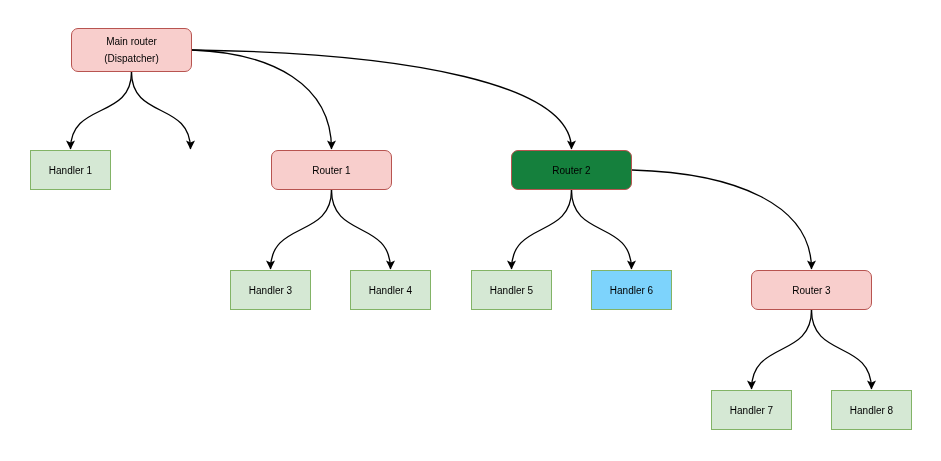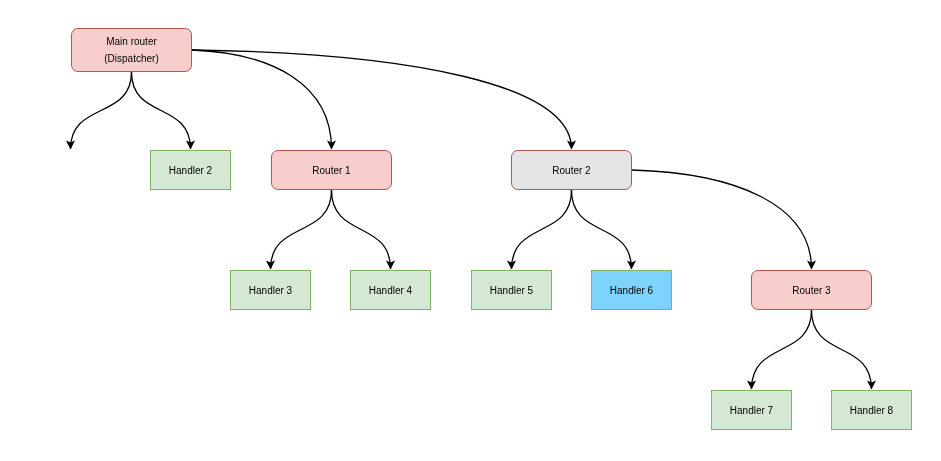--- a/index.html
+++ b/index.html
@@ -73,27 +73,27 @@
         <path d="M 632 170 C 736.11 173, 811.5 204.64999999999998, 811.5 269" class="edge-path" stroke="#000000" stroke-width="1.3" marker-end="url(#arrowhead)"></path>
         <path d="M 811.5 310 C 811.5 358.98, 751.5 340.02, 751.5 389" class="edge-path" stroke="#000000" stroke-width="1.3" marker-end="url(#arrowhead)"></path>
         <path d="M 811.5 310 C 811.5 358.98, 871.5 340.02, 871.5 389" class="edge-path" stroke="#000000" stroke-width="1.3" marker-end="url(#arrowhead)"></path>
       </g>
   </svg>
 
 <div class="node router" style="left: 71px; top: 28px; width: 121px; height: 44px; background: rgb(248, 206, 204); border-color: rgb(184, 84, 80);">
       <span class="node-label" style="color: rgb(0, 0, 0);">Main router
 (Dispatcher)</span>
     </div>
-    <div class="node handler" style="left: 150px; top: 150px; width: 81px; height: 40px; background: rgb(213, 232, 212); border-color: rgb(130, 179, 102);">
-      <span class="node-label" style="color: rgb(0, 0, 0);">Handler 2</span>
+    <div class="node handler" style="left: 30px; top: 150px; width: 81px; height: 40px; background: rgb(213, 232, 212); border-color: rgb(130, 179, 102);">
+      <span class="node-label" style="color: rgb(0, 0, 0);">Handler 1</span>
     </div>
     <div class="node router" style="left: 271px; top: 150px; width: 121px; height: 40px; background: rgb(248, 206, 204); border-color: rgb(184, 84, 80);">
       <span class="node-label" style="color: rgb(0, 0, 0);">Router 1</span>
     </div>
-    <div class="node router" style="left: 511px; top: 150px; width: 121px; height: 40px; background: #e5e5e5; border-color: rgb(184, 84, 80);">
+    <div class="node router" style="left: 511px; top: 150px; width: 121px; height: 40px; background: #15803d; border-color: rgb(184, 84, 80);">
       <span class="node-label" style="color: rgb(0, 0, 0);">Router 2</span>
     </div>
     <div class="node handler" style="left: 230px; top: 270px; width: 81px; height: 40px; background: rgb(213, 232, 212); border-color: rgb(130, 179, 102);">
       <span class="node-label" style="color: rgb(0, 0, 0);">Handler 3</span>
     </div>
     <div class="node handler" style="left: 350px; top: 270px; width: 81px; height: 40px; background: rgb(213, 232, 212); border-color: rgb(130, 179, 102);">
       <span class="node-label" style="color: rgb(0, 0, 0);">Handler 4</span>
     </div>
     <div class="node handler" style="left: 471px; top: 270px; width: 81px; height: 40px; background: rgb(213, 232, 212); border-color: rgb(130, 179, 102);">
       <span class="node-label" style="color: rgb(0, 0, 0);">Handler 5</span>

